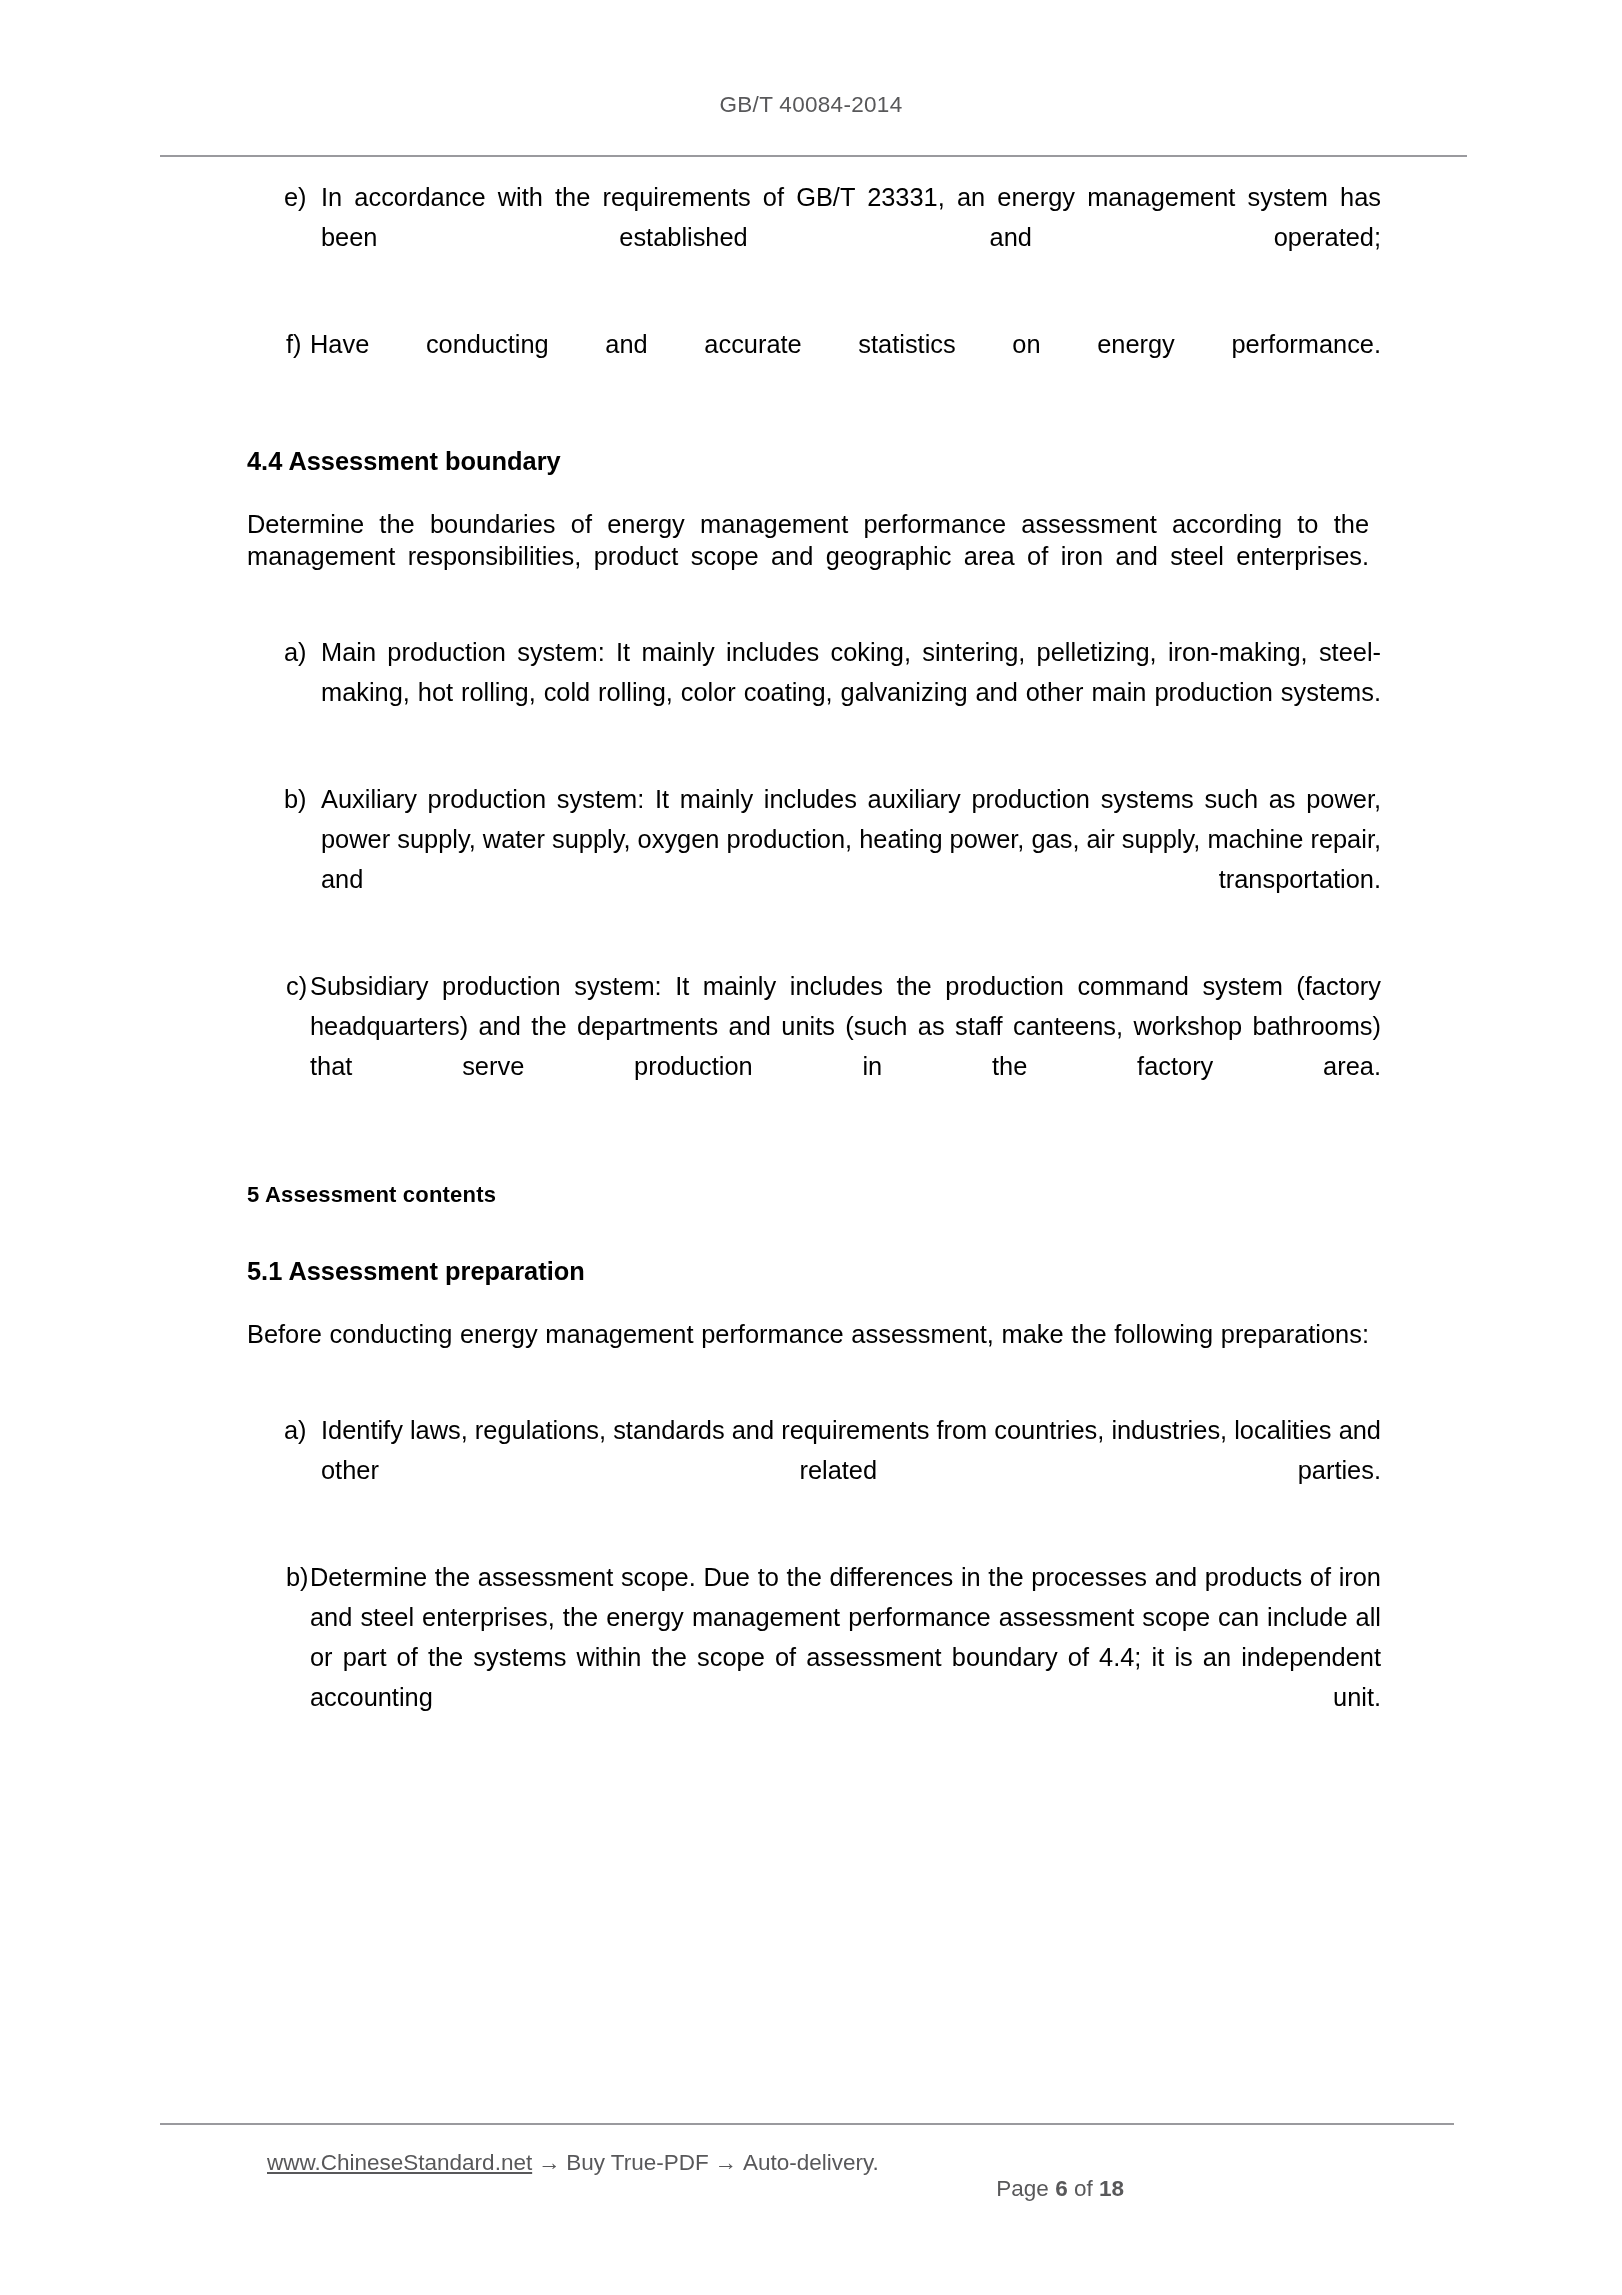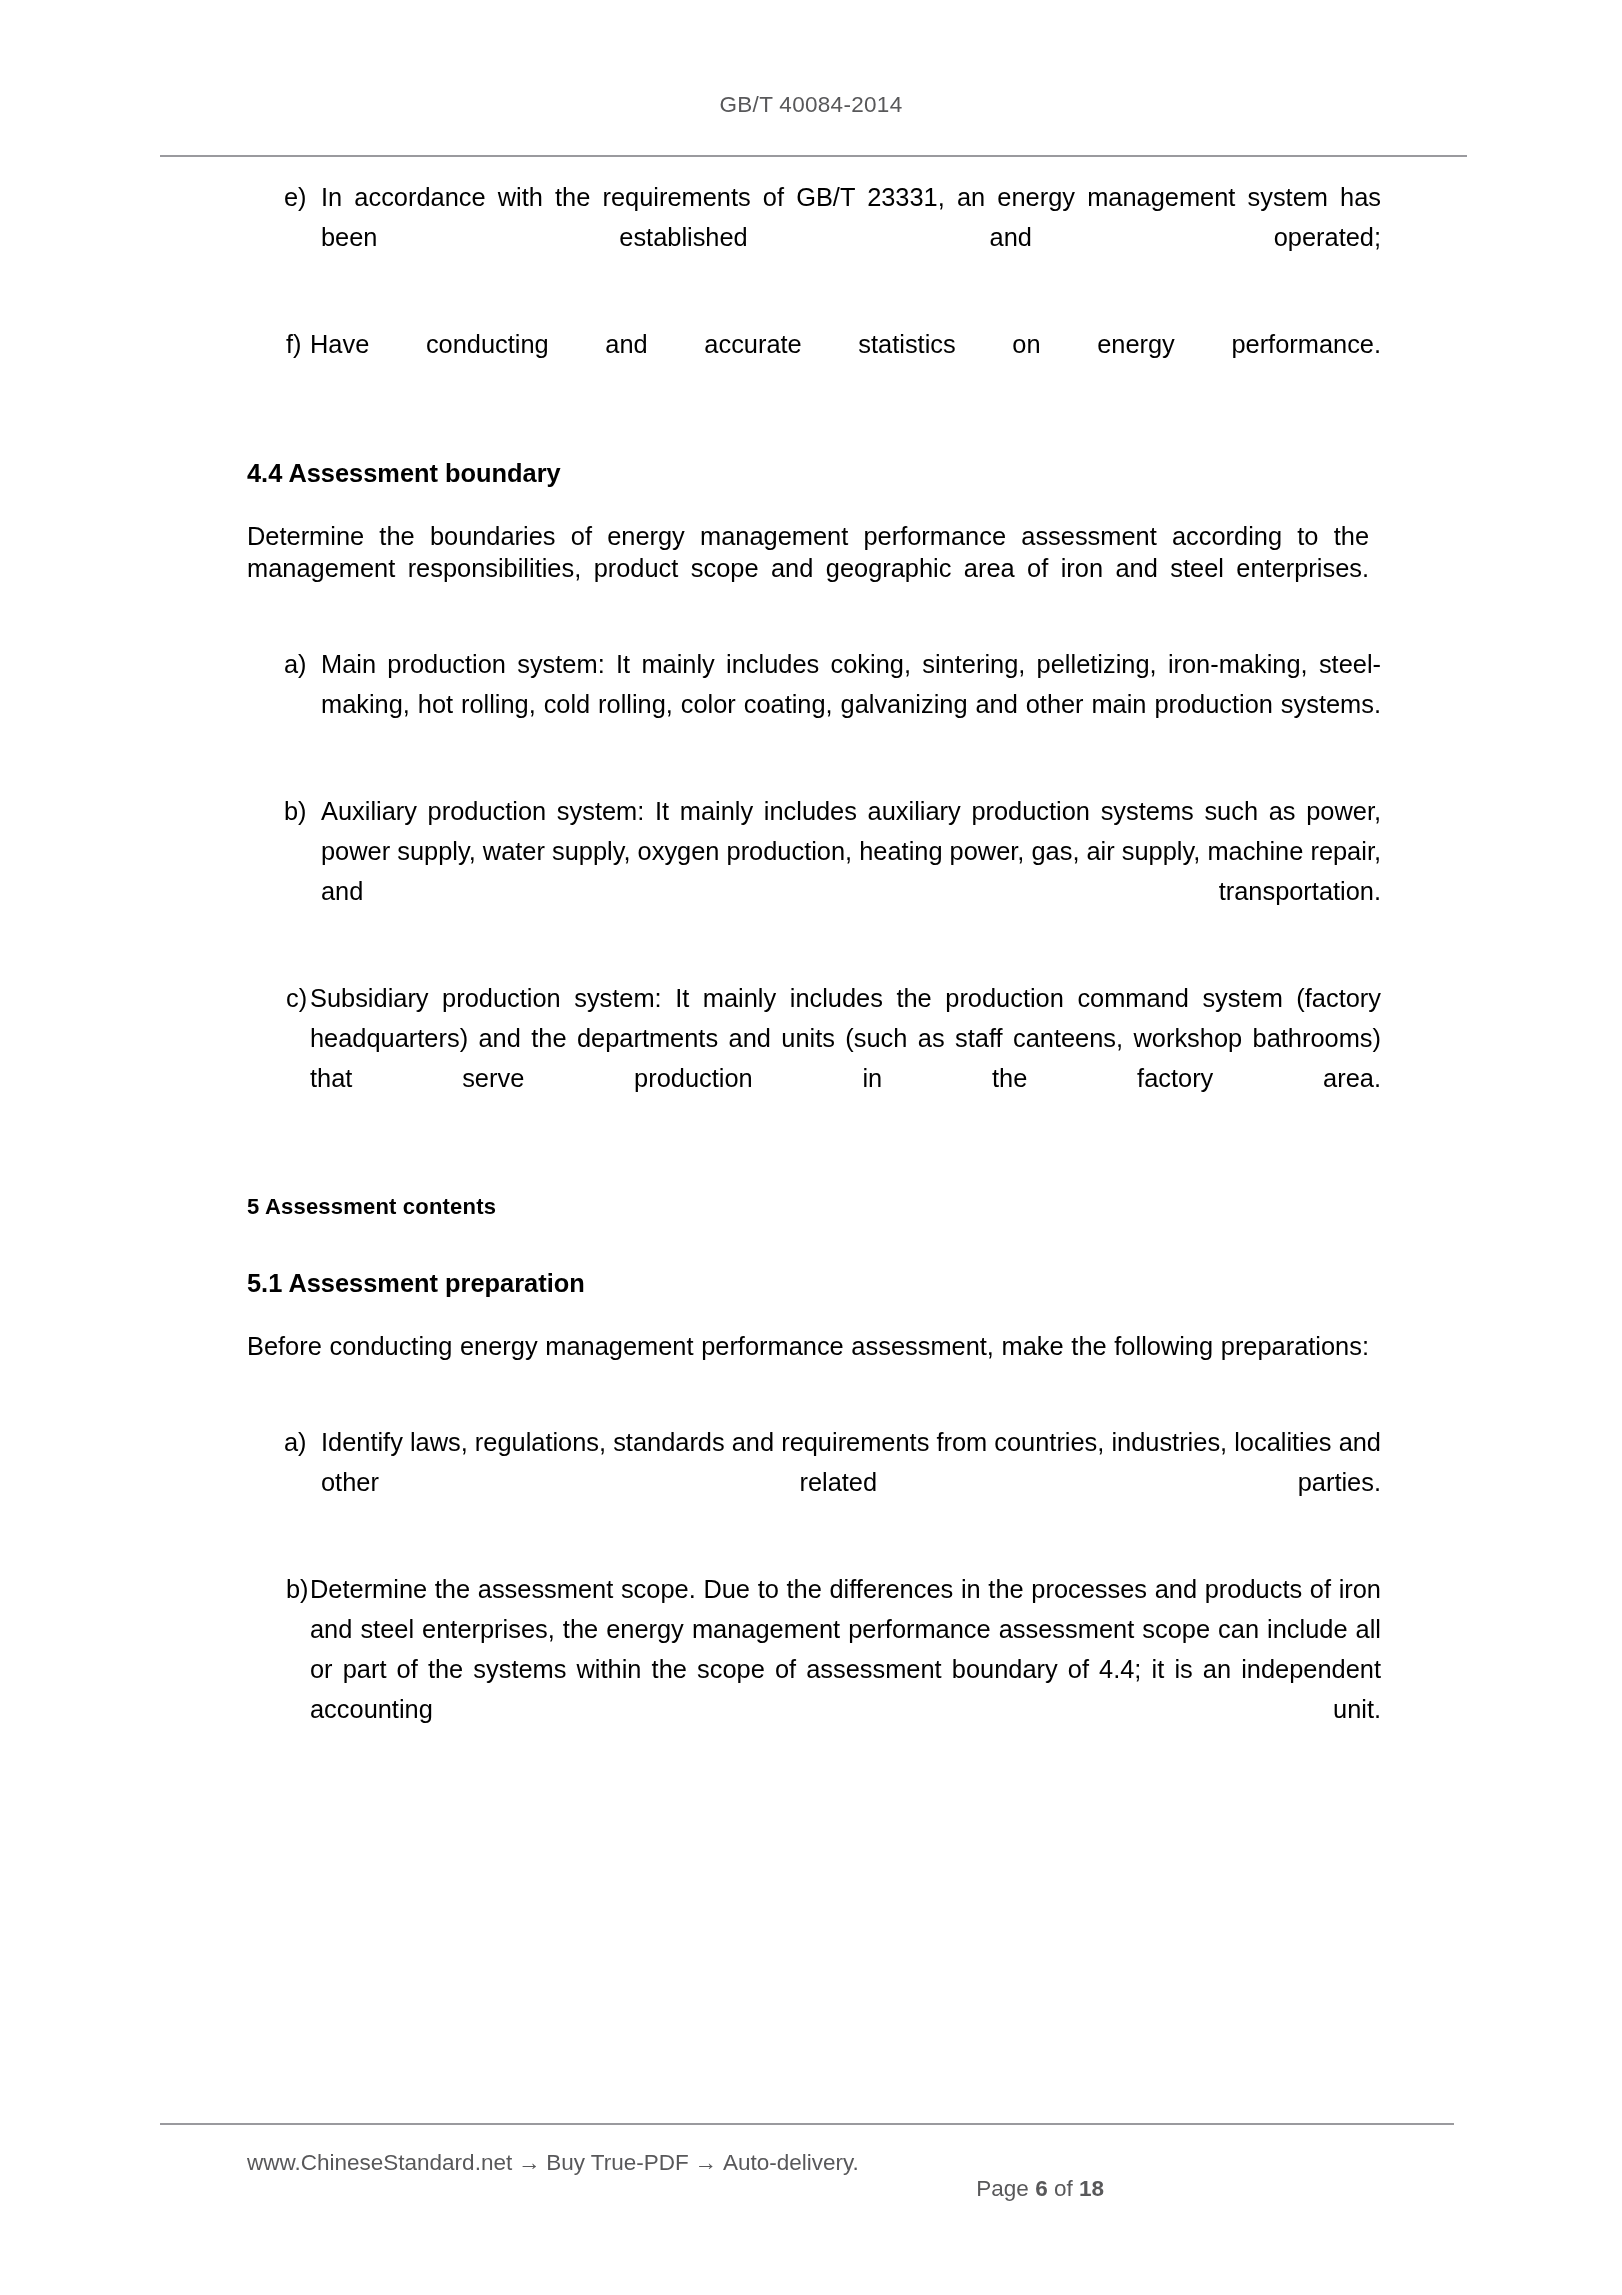--- a/index.html
+++ b/index.html
@@ -59,21 +59,21 @@
   .para::after {
     content: "";
     display: inline-block;
     width: 100%;
   }
 
   h3.sub-heading {
     font-size: 25.4px;
     font-weight: bold;
     line-height: 37px;
-    margin: 16px 0 28px 0;
+    margin: 4px 0 28px 0;
   }
   h2.main-heading {
     font-size: 22px;
     font-weight: bold;
     line-height: 43px;
     margin: 47px 0 37px 0;
     letter-spacing: 0.2px;
   }
   .li {
     position: relative;
@@ -125,21 +125,23 @@
     color: #58585a;
     display: flex;
     align-items: baseline;
   }
   .footer-left {
     display: flex;
     align-items: baseline;
     white-space: pre;
   }
   .footer-link {
+    text-decoration: underline;
     color: #58585a;
+    margin-left: 20px;
   }
   .footer-arrow {
     padding: 0 5.8px;
     font-size: 22.5px;
   }
   .footer-right {
     margin-left: 80px;
     white-space: pre;
   }
   .footer-right b { font-weight: bold; }

